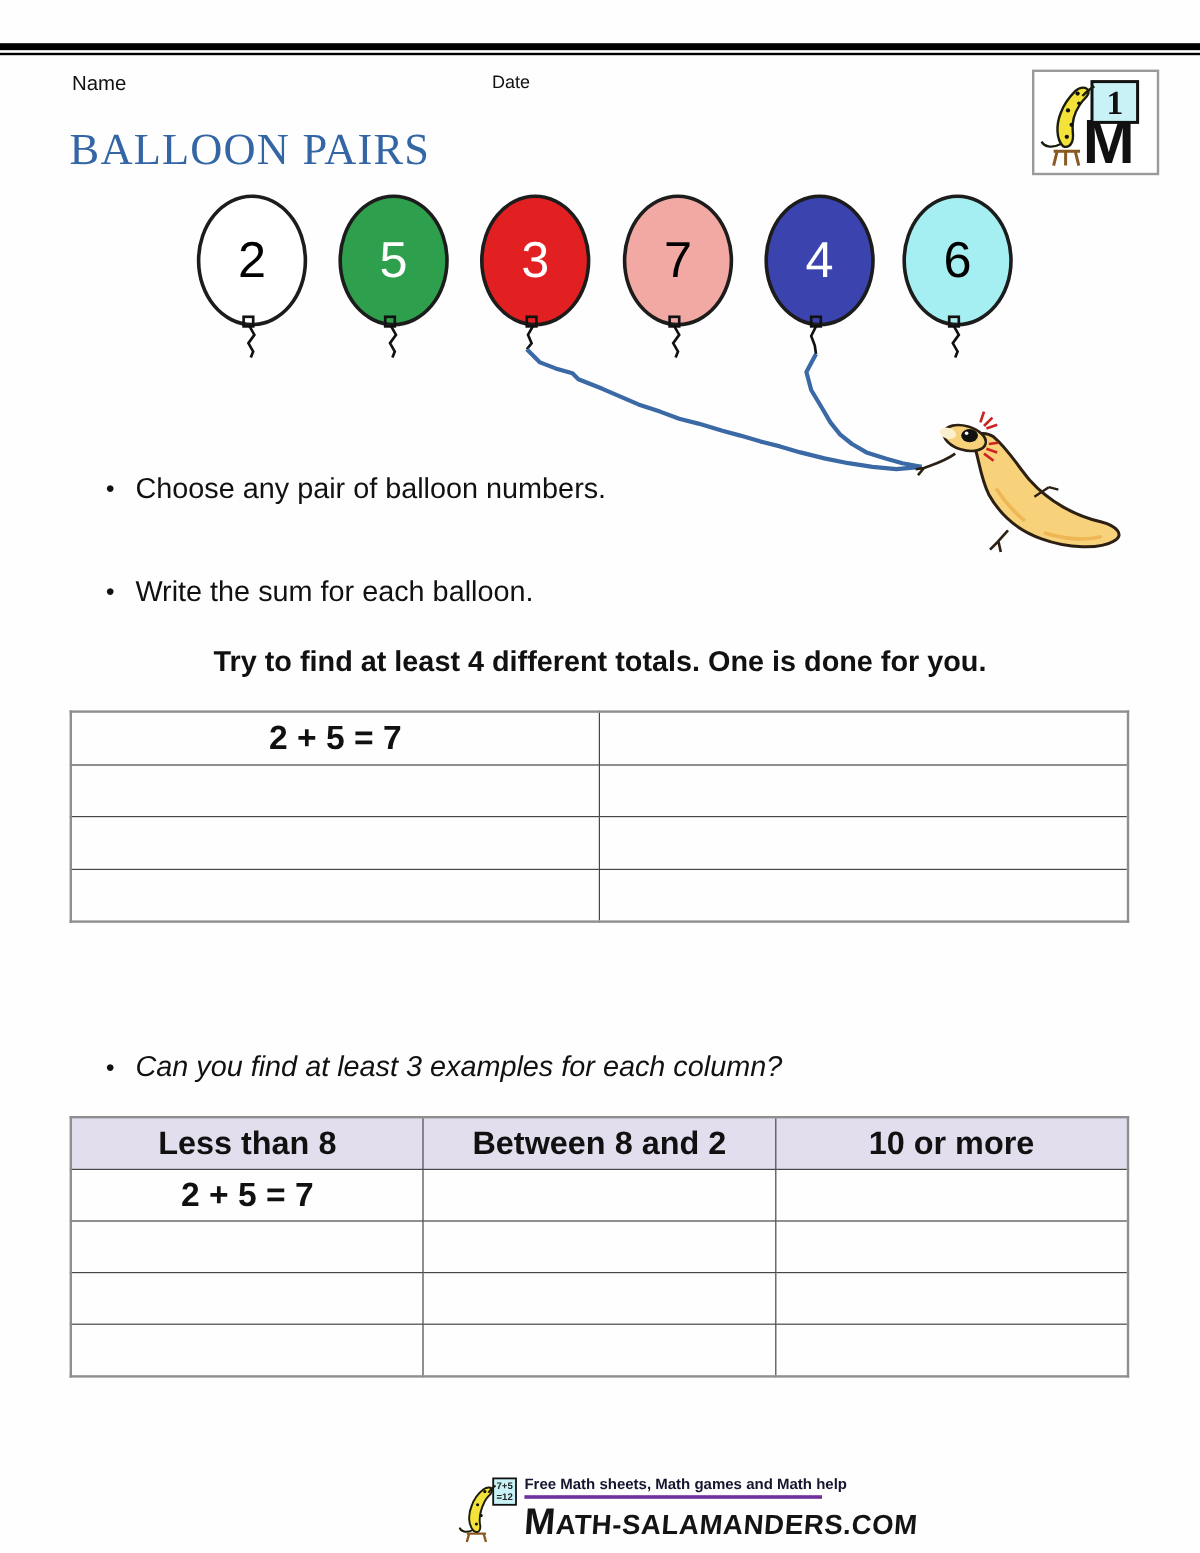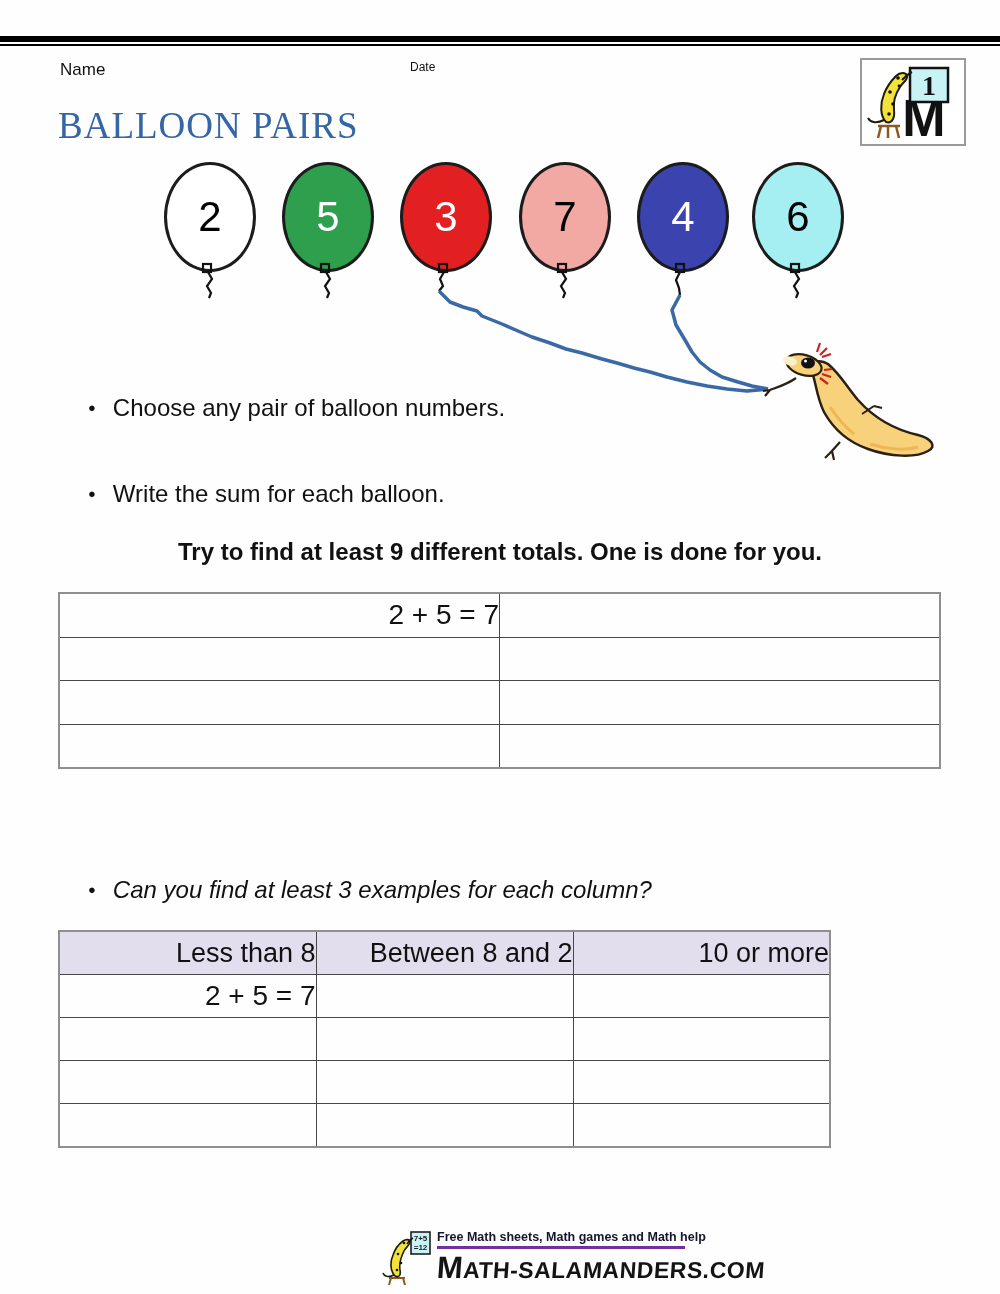--- a/index.html
+++ b/index.html
@@ -3,40 +3,40 @@
 <meta charset="utf-8">
 <style>
   html,body{margin:0;padding:0;background:#fff;}
   .page{position:relative;width:1000px;height:1294px;background:#fdfefd;overflow:hidden;
         font-family:"Liberation Sans",sans-serif;color:#111;}
   
   .rule-thick{position:absolute;left:0;top:36px;width:1000px;height:6px;background:#000;}
   .rule-gap{position:absolute;left:0;top:42px;width:1000px;height:2px;background:#fff;}
   .rule-thin{position:absolute;left:0;top:44px;width:1000px;height:2px;background:#000;}
   .name-label{position:absolute;left:60px;top:60px;font-size:17px;}
-  .date-label{position:absolute;left:410px;top:60px;font-size:12px;text-align:right;}
+  .date-label{position:absolute;left:410px;top:60px;font-size:15px;text-align:right;}
   .badge{position:absolute;left:860px;top:58px;width:102px;height:84px;background:#fff;
          border:2px solid #9a9a9a;}
   .page-title{position:absolute;left:58px;top:104px;font-family:"Liberation Serif",serif;
               font-size:37px;letter-spacing:1px;}
   .balloon{position:absolute;top:162px;width:86px;height:104px;border:3px solid #1c1c1c;
            border-radius:50%;display:flex;align-items:center;justify-content:center;
            font-size:42px;line-height:1;}
   .art-overlay{position:absolute;left:0;top:140px;width:1000px;height:345px;pointer-events:none;}
   .bullet-row{position:absolute;left:88px;font-size:24px;display:flex;align-items:baseline;}
   .bullet-row::before{content:"●";font-size:13px;margin-right:17px;position:relative;top:-4px;}
   .challenge{position:absolute;left:0;top:538px;width:1000px;text-align:center;
              font-size:24px;font-weight:bold;}
   table.sheet{position:absolute;left:58px;border-collapse:collapse;table-layout:fixed;
               border:2.5px solid #8f8f8f;}
-  table.sheet td,table.sheet th{border:1.5px solid #474747;padding:0;text-align:right;
-              font-weight:normal;}
+  table.sheet td,table.sheet th{border:1.5px solid #474747;padding:0;text-align:center;
+              font-weight:bold;}
   .t1{top:592px;width:883px;}
   .t1 td{height:42.5px;font-size:28px;}
-  .t2{top:930px;width:773px;}
+  .t2{top:930px;width:883px;}
   .t2 th{height:42px;font-size:27px;}
   .t2 td{height:42px;font-size:28px;}
   .italic-row{font-style:italic;}
   .footer{position:absolute;left:381px;top:1230px;display:flex;align-items:flex-start;}
   .footer-text{margin-left:4px;display:flex;flex-direction:column;justify-content:flex-end;}
   .tagline{font-size:12.5px;font-weight:bold;color:#15152e;white-space:nowrap;}
   .purple-rule{height:3px;background:#7030a0;width:248px;margin:2px 0 1px 0;}
   .site-name{font-size:23px;font-weight:bold;letter-spacing:0.5px;transform:skewX(-4deg);
              white-space:nowrap;color:#141414;}
   .site-name::first-letter{font-size:31px;}
@@ -130,21 +130,21 @@
     </g>
   </svg>
 
   <div class="bullet-row" style="top:394px">
     <span>Choose any pair of balloon numbers.</span>
   </div>
   <div class="bullet-row" style="top:480px">
     <span>Write the sum for each balloon.</span>
   </div>
 
-  <div class="challenge">Try to find at least 9 different totals. One is done for you.</div>
+  <div class="challenge">Try to find at least 4 different totals. One is done for you.</div>
 
   <table class="sheet t1">
     <tbody>
         <tr>
       <td>2 + 5 = 7</td>
       <td></td>
     </tr>
     <tr>
       <td></td>
       <td></td>

